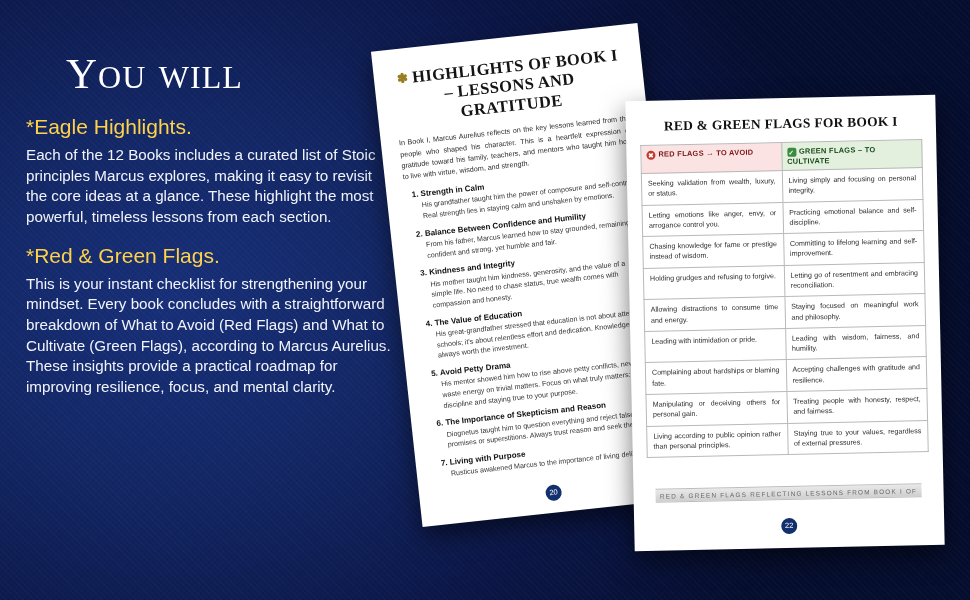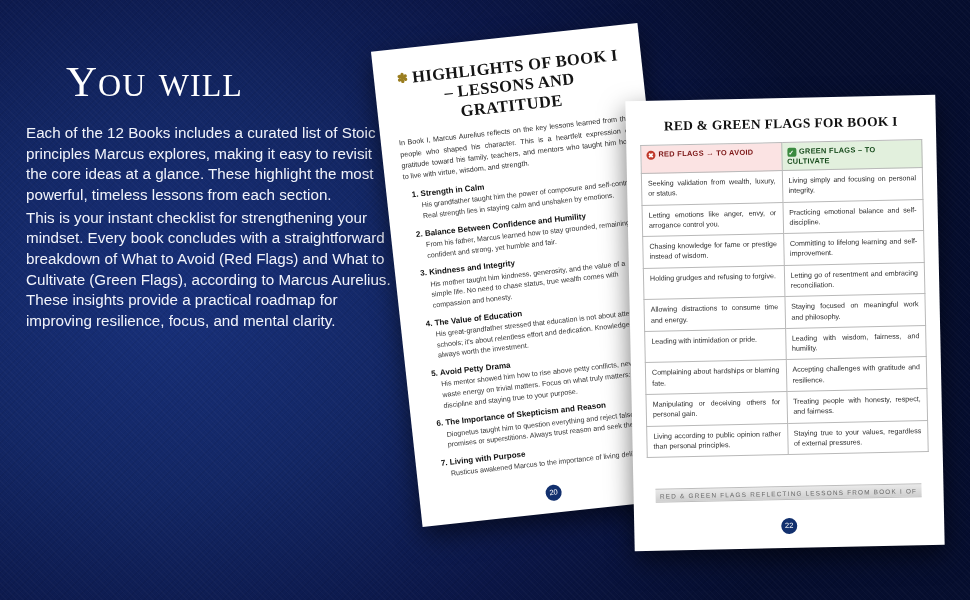--- a/index.html
+++ b/index.html
@@ -35,21 +35,21 @@
     left: 22px;
     top: 26px;
     width: 390px;
     color: #ffffff;
   }
   #headline {
     font-family: "Liberation Serif", serif;
     color: #ffffff;
     letter-spacing: 1px;
     line-height: 1.08;
-    margin: 16px 0 14px 0;
+    margin: 8px 0 14px 0;
     font-weight: normal;
   }
   #headline .line {
     display: block;
     font-size: 46px;
     font-variant: small-caps;
     text-transform: lowercase;
   }
   #headline .line:first-letter { font-size: 62px; }
   .hl-1 { padding-left: 44px; }
@@ -234,22 +234,24 @@
 
 <div id="bg">
   <div id="bg-texture"></div>
 </div>
 
 <div id="left-col">
   <h1 id="headline">
     <span class="line hl-1">You will</span>
   </h1>
 
+  <h2 class="sec-title first">*Eagle Highlights.</h2>
   <p class="sec-body">Each of the 12 Books includes a curated list of Stoic principles Marcus explores, making it easy to revisit the core ideas at a glance. These highlight the most powerful, timeless lessons from each section.</p>
 
+  <h2 class="sec-title">*Red &amp; Green Flags.</h2>
   <p class="sec-body">This is your instant checklist for strengthening your mindset. Every book concludes with a straightforward breakdown of What to Avoid (Red Flags) and What to Cultivate (Green Flags), according to Marcus Aurelius. These insights provide a practical roadmap for improving resilience, focus, and mental clarity.</p>
 </div>
 
 <div class="page" id="page-left">
   <div class="pg-inner">
     <div class="pl-title">
       <span class="eagle">✽</span><span>Highlights of Book I – Lessons and Gratitude</span>
     </div>
     <p class="pl-intro">In Book I, Marcus Aurelius reflects on the key lessons learned from the people who shaped his character. This is a heartfelt expression of gratitude toward his family, teachers, and mentors who taught him how to live with virtue, wisdom, and strength.</p>
     <ol class="pl-list">

